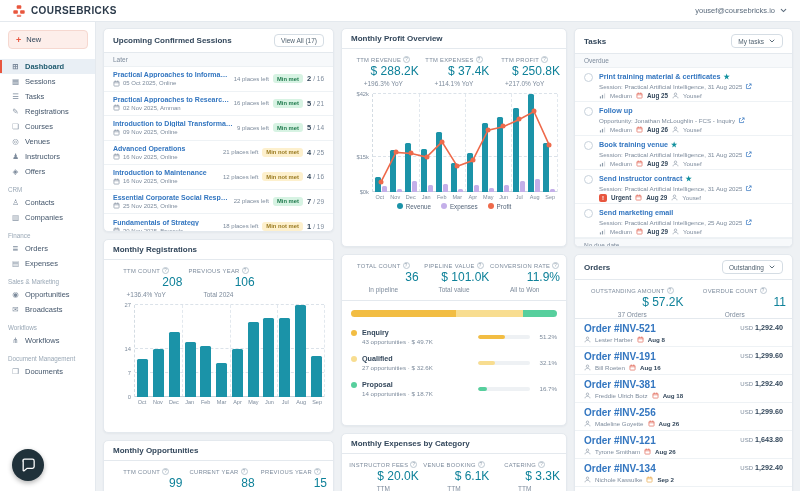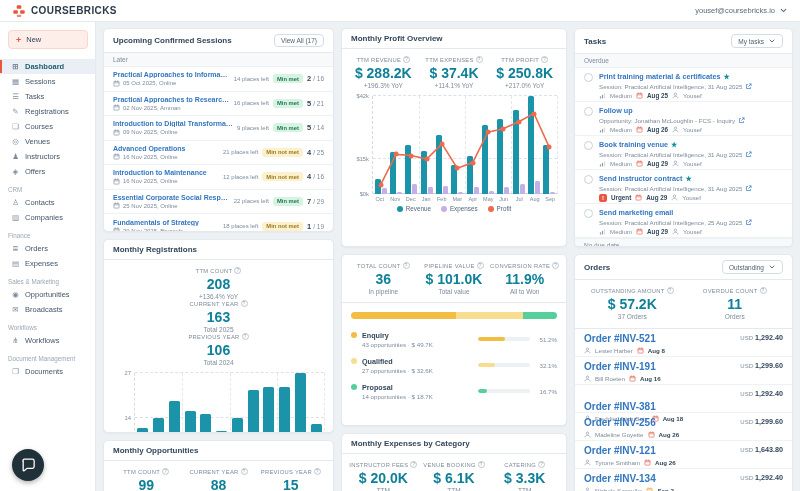--- a/index.html
+++ b/index.html
@@ -31,21 +31,21 @@
   .card-head{display:flex;align-items:center;justify-content:space-between;padding:5px 9px;border-bottom:1px solid var(--border);min-height:20px;}
   .card-title{font-size:8px;font-weight:bold;color:var(--navy);}
   .ghost-btn{border:1px solid #d5dde4;background:#fff;border-radius:4px;padding:2px 6px;font-size:6.5px;color:#51impression626f;color:#516270;font-family:inherit;cursor:pointer;}
   .select{display:flex;align-items:center;gap:4px;border:1px solid #d5dde4;border-radius:4px;padding:2px 6px;font-size:6.5px;color:#516270;cursor:pointer;background:#fff;}
   .strip{background:var(--strip);border-bottom:1px solid #edf1f4;padding:3px 9px;font-size:6.5px;color:var(--gray);}
   
   .stats{display:grid;padding:7px 6px 5px 6px;}
   .stat{text-align:center;min-width:0;}
   .stat-label{font-size:5.8px;letter-spacing:.3px;color:var(--gray);display:flex;align-items:center;justify-content:center;gap:2px;white-space:nowrap;}
   .q{width:7px;height:7px;border:1px solid #bcc7d1;border-radius:50%;font-size:4.5px;color:#93a1af;display:inline-flex;align-items:center;justify-content:center;flex:none;cursor:pointer;}
-  .stat-value{font-size:14px;font-weight:bold;color:var(--teal);margin-top:2px;line-height:1.15;}
+  .stat-value{font-size:12px;font-weight:normal;color:var(--teal);margin-top:2px;line-height:1.15;text-align:right;}
   .stat-sub{font-size:6.5px;color:var(--gray);margin-top:1px;}
   
   .sess-row{display:flex;align-items:center;padding:3px 9px;border-bottom:1px solid #eef2f5;height:24.5px;gap:4px;}
   .sess-row:last-child{border-bottom:none;}
   .sess-main{flex:1;min-width:0;}
   .sess-title{font-size:7px;font-weight:bold;color:var(--link);white-space:nowrap;overflow:hidden;text-overflow:ellipsis;cursor:pointer;}
   .sess-date{font-size:6px;color:var(--gray);display:flex;align-items:center;gap:3px;margin-top:1.5px;}
   .sess-right{display:flex;align-items:center;gap:4px;flex:none;}
   .places{font-size:6px;color:var(--gray);}
   .badge{font-size:5.8px;font-weight:bold;border-radius:3px;padding:1.5px 4px;white-space:nowrap;}
@@ -359,36 +359,28 @@
               <span class="count">1 <small>/ 19</small></span>
             </div>
           </div>
         </div>
     </div>
 
     <div class="card" style="height:194px">
       <div class="card-head">
           <span class="card-title">Monthly Registrations</span>
         </div>
-      <div class="stats" id="reg-stats" style="grid-template-columns: repeat(1, 1fr);">
+      <div class="stats" id="reg-stats" style="grid-template-columns: repeat(3, 1fr);">
           <div class="stat">
             <div class="stat-label">
               <span>TTM COUNT</span>
               <span class="q">?</span>
             </div>
             <div class="stat-value">208</div>
             <div class="stat-sub">+136.4% YoY</div>
-          </div>
-          <div class="stat">
-            <div class="stat-label">
-              <span>CURRENT YEAR</span>
-              <span class="q">?</span>
-            </div>
-            <div class="stat-value">163</div>
-            <div class="stat-sub">Total 2025</div>
           </div>
           <div class="stat">
             <div class="stat-label">
               <span>PREVIOUS YEAR</span>
               <span class="q">?</span>
             </div>
             <div class="stat-value">106</div>
             <div class="stat-sub">Total 2024</div>
           </div>
         </div>
@@ -901,21 +893,21 @@
     <div class="card" style="height:420px">
       <div class="card-head">
         <span class="card-title">Orders</span>
         <span class="select">
           <span>Outstanding</span>
           <svg class="ic" width="8" height="8">
               <use href="#i-chev"></use>
             </svg>
         </span>
       </div>
-      <div class="stats" id="orders-stats" style="border-bottom: 1px solid var(--border); padding-bottom: 8px; grid-template-columns: repeat(2, 1fr);">
+      <div class="stats" id="orders-stats" style="border-bottom: 1px solid var(--border); padding-bottom: 0; grid-template-columns: repeat(2, 1fr);">
           <div class="stat">
             <div class="stat-label">
               <span>OUTSTANDING AMOUNT</span>
               <span class="q">?</span>
             </div>
             <div class="stat-value">$ 57.2K</div>
             <div class="stat-sub">37 Orders</div>
           </div>
           <div class="stat">
             <div class="stat-label">
@@ -953,21 +945,21 @@
                 <span>Bill Roeten</span>
                 <svg width="7" height="7" class="ic" style="color: rgb(224, 92, 75);">
                   <use href="#i-cal"></use>
                 </svg>
                 <b>Aug 16</b>
               </div>
             </div>
             <div class="amount"><small>USD</small> 1,299.60</div>
           </div>
           <div class="order-row">
-            <div style="min-width: 0px; margin-top: 12px;">
+            <div style="min-width: 0px;">
               <div class="order-id">Order #INV-381</div>
               <div class="order-sub">
                 <svg width="7" height="7" class="ic" style="color: rgb(139, 152, 167);">
                   <use href="#i-person"></use>
                 </svg>
                 <span>Freddie Ulrich Botz</span>
                 <svg width="7" height="7" class="ic" style="color: rgb(224, 92, 75);">
                   <use href="#i-cal"></use>
                 </svg>
                 <b>Aug 18</b>

